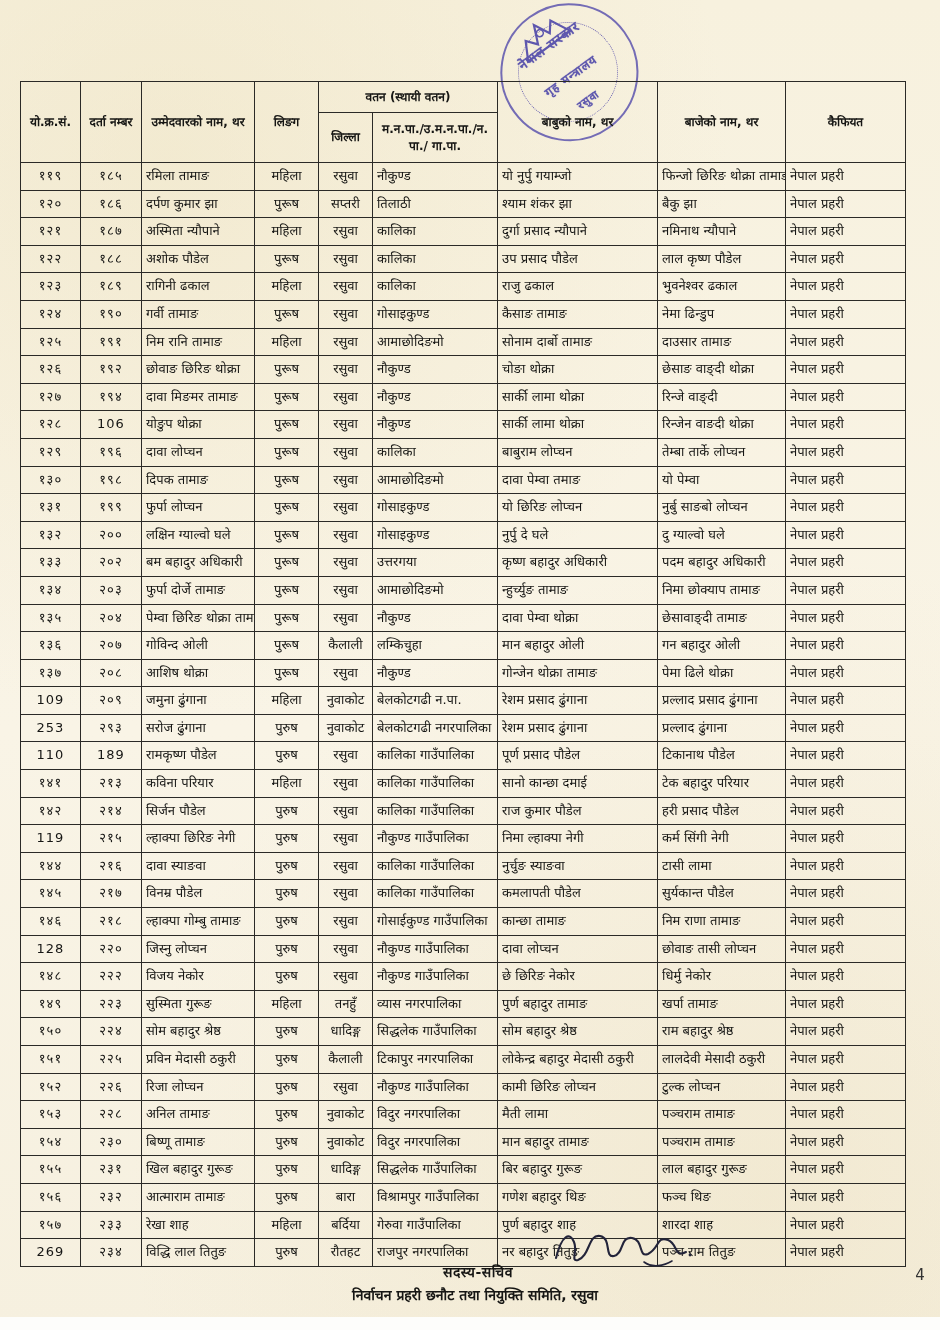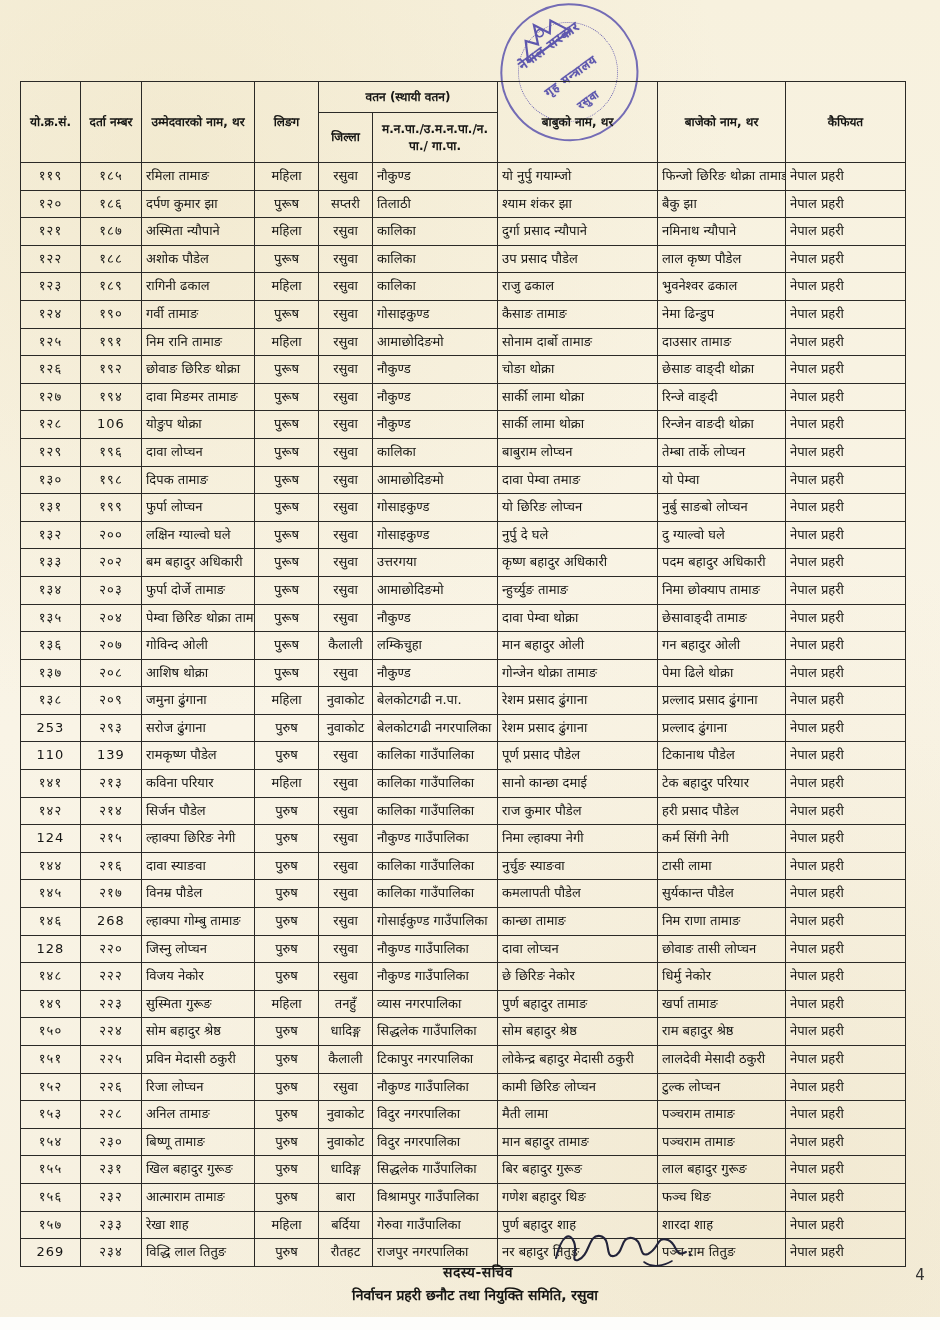--- a/index.html
+++ b/index.html
@@ -356,21 +356,21 @@
       <td>आशिष थोक्रा</td>
       <td class="ctr">पुरूष</td>
       <td class="ctr">रसुवा</td>
       <td>नौकुण्ड</td>
       <td>गोन्जेन थोक्रा तामाङ</td>
       <td>पेमा ढिले थोक्रा</td>
       <td>नेपाल प्रहरी</td>
     </tr>
 
     <tr>
-      <td class="num">१३८</td>
+      <td class="num">109</td>
       <td class="num">२०९</td>
       <td>जमुना ढुंगाना</td>
       <td class="ctr">महिला</td>
       <td class="ctr">नुवाकोट</td>
       <td>बेलकोटगढी न.पा.</td>
       <td>रेशम प्रसाद ढुंगाना</td>
       <td>प्रल्लाद प्रसाद ढुंगाना</td>
       <td>नेपाल प्रहरी</td>
     </tr>
 
@@ -381,21 +381,21 @@
       <td class="ctr">पुरुष</td>
       <td class="ctr">नुवाकोट</td>
       <td>बेलकोटगढी नगरपालिका</td>
       <td>रेशम प्रसाद ढुंगाना</td>
       <td>प्रल्लाद ढुंगाना</td>
       <td>नेपाल प्रहरी</td>
     </tr>
 
     <tr>
       <td class="num">110</td>
-      <td class="num">139</td>
+      <td class="num">189</td>
       <td>रामकृष्ण पौडेल</td>
       <td class="ctr">पुरुष</td>
       <td class="ctr">रसुवा</td>
       <td>कालिका गाउँपालिका</td>
       <td>पूर्ण प्रसाद पौडेल</td>
       <td>टिकानाथ पौडेल</td>
       <td>नेपाल प्रहरी</td>
     </tr>
 
     <tr>
@@ -416,21 +416,21 @@
       <td>सिर्जन पौडेल</td>
       <td class="ctr">पुरुष</td>
       <td class="ctr">रसुवा</td>
       <td>कालिका गाउँपालिका</td>
       <td>राज कुमार पौडेल</td>
       <td>हरी प्रसाद पौडेल</td>
       <td>नेपाल प्रहरी</td>
     </tr>
 
     <tr>
-      <td class="num">124</td>
+      <td class="num">119</td>
       <td class="num">२१५</td>
       <td>ल्हाक्पा छिरिङ नेगी</td>
       <td class="ctr">पुरुष</td>
       <td class="ctr">रसुवा</td>
       <td>नौकुण्ड गाउँपालिका</td>
       <td>निमा ल्हाक्पा नेगी</td>
       <td>कर्म सिंगी नेगी</td>
       <td>नेपाल प्रहरी</td>
     </tr>
 
@@ -453,21 +453,21 @@
       <td class="ctr">पुरुष</td>
       <td class="ctr">रसुवा</td>
       <td>कालिका गाउँपालिका</td>
       <td>कमलापती पौडेल</td>
       <td>सुर्यकान्त पौडेल</td>
       <td>नेपाल प्रहरी</td>
     </tr>
 
     <tr>
       <td class="num">१४६</td>
-      <td class="num">268</td>
+      <td class="num">२१८</td>
       <td>ल्हाक्पा गोम्बु तामाङ</td>
       <td class="ctr">पुरुष</td>
       <td class="ctr">रसुवा</td>
       <td>गोसाईकुण्ड गाउँपालिका</td>
       <td>कान्छा तामाङ</td>
       <td>निम राणा तामाङ</td>
       <td>नेपाल प्रहरी</td>
     </tr>
 
     <tr>

